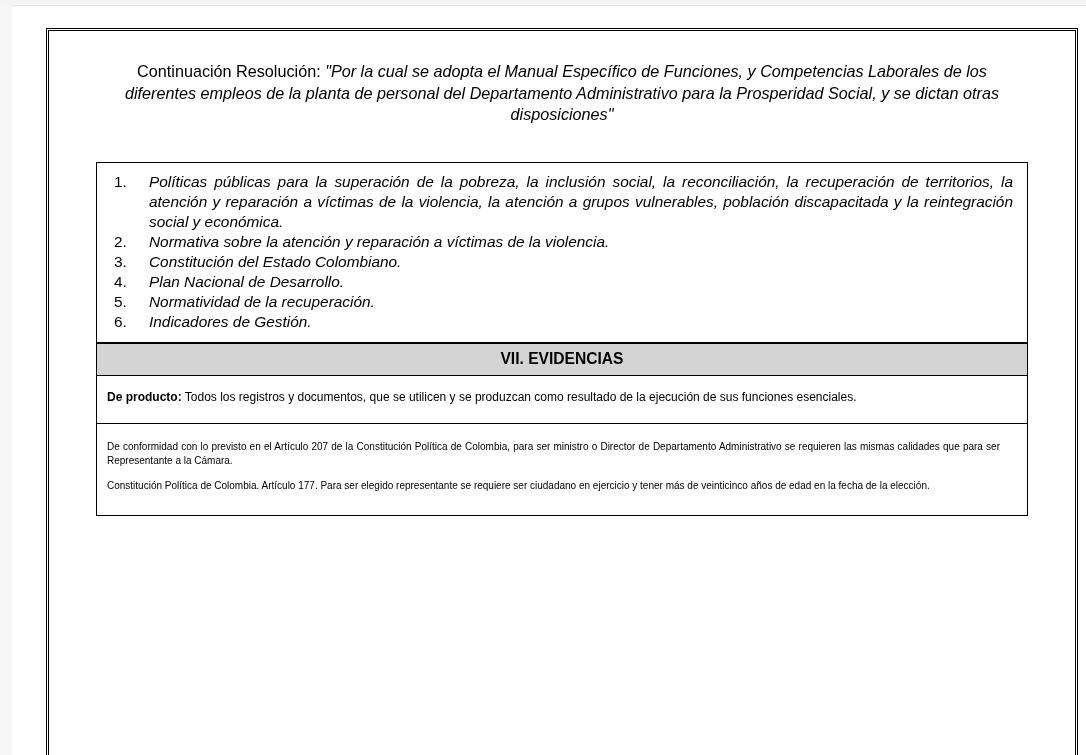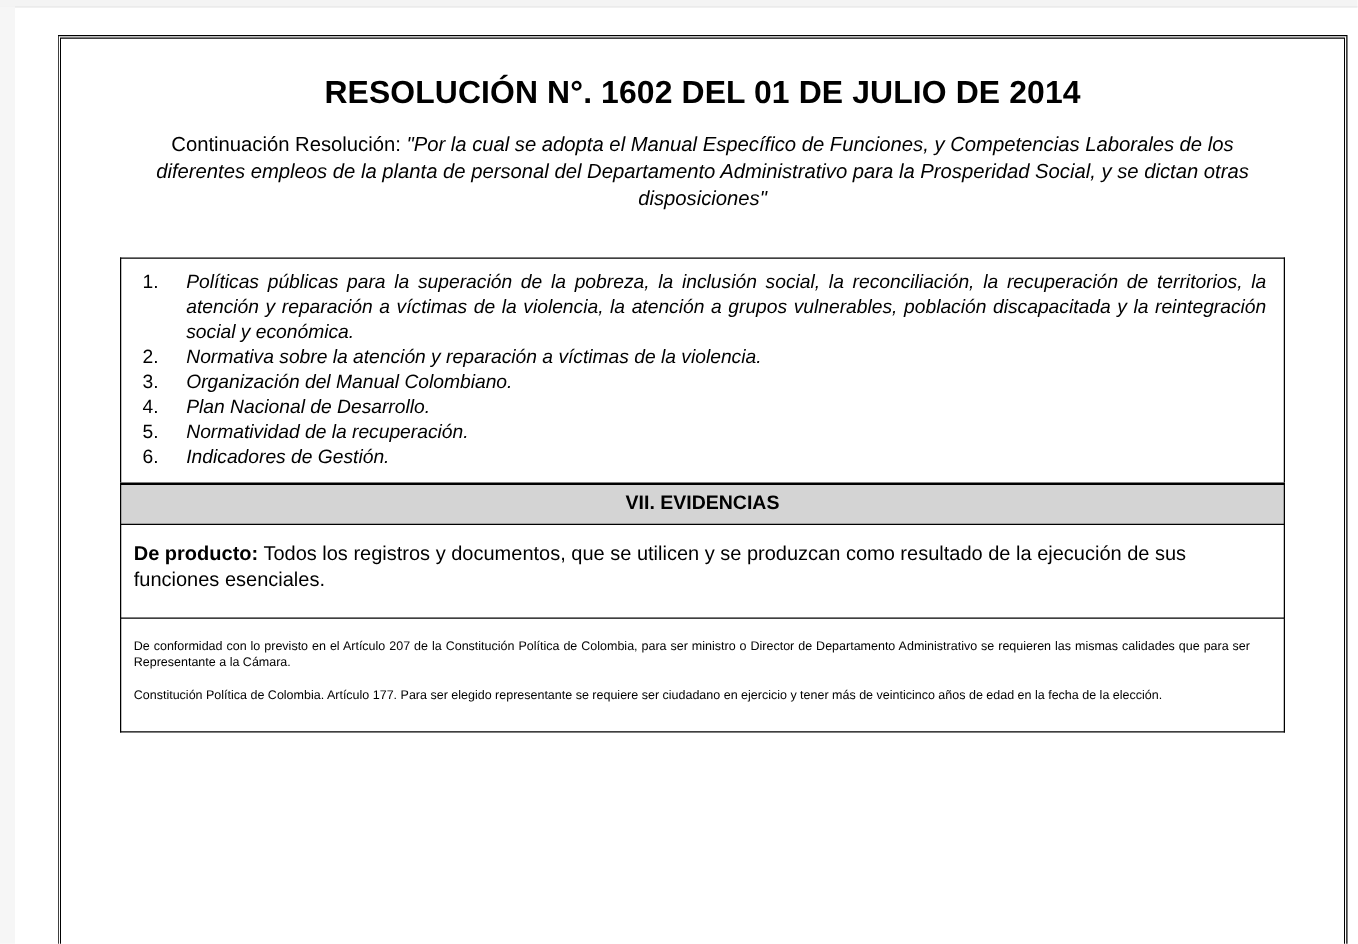--- a/index.html
+++ b/index.html
@@ -127,21 +127,21 @@
     flex: 1 1 auto;
     text-align: justify;
     font-size: 15.4px;
     line-height: 1.3;
     padding-right: 6px;
     font-style: italic;
   }
 
   .evid-body {
     padding: 14px 10px 18px 10px;
-    font-size: 16px;
+    font-size: 12px;
     line-height: 1.3;
     text-align: left;
   }
   .evid-body b { font-weight: bold; }
 
   .req-body {
     padding: 16px 27px 22px 10px;
     font-size: 10px;
     line-height: 1.34;
   }
@@ -155,21 +155,20 @@
 <body>
 
 <div class="viewport">
 
   <div class="top-strip"></div>
   <div class="left-gutter"></div>
 
   <div class="page-frame">
     <div class="page-inner">
 
-      <div class="doc-title">RESOLUCIÓN N°. 1602 DEL 01 DE JULIO DE 2014</div>
 
       <div class="continuation">
         <span>Continuación Resolución: </span><span class="quoted">"Por la cual se  adopta el Manual Específico de Funciones, y Competencias Laborales de los diferentes empleos de la planta de personal del Departamento Administrativo para la Prosperidad Social, y se dictan otras disposiciones"</span>
       </div>
 
       <table class="main-table">
         <tbody>
 
 
           <tr>
@@ -178,21 +177,21 @@
                 <li>
                   <span class="num">1.</span>
                   <span class="txt">Políticas públicas para la superación de la pobreza, la inclusión social, la reconciliación, la recuperación de territorios, la atención y reparación a víctimas de la violencia, la atención a grupos vulnerables, población discapacitada y la reintegración social y económica.</span>
                 </li>
                 <li>
                   <span class="num">2.</span>
                   <span class="txt">Normativa sobre la atención y reparación a víctimas de la violencia.</span>
                 </li>
                 <li>
                   <span class="num">3.</span>
-                  <span class="txt">Organización del Manual Colombiano.</span>
+                  <span class="txt">Constitución del Estado Colombiano.</span>
                 </li>
                 <li>
                   <span class="num">4.</span>
                   <span class="txt">Plan Nacional de Desarrollo.</span>
                 </li>
                 <li>
                   <span class="num">5.</span>
                   <span class="txt">Normatividad de la recuperación.</span>
                 </li>
                 <li>

